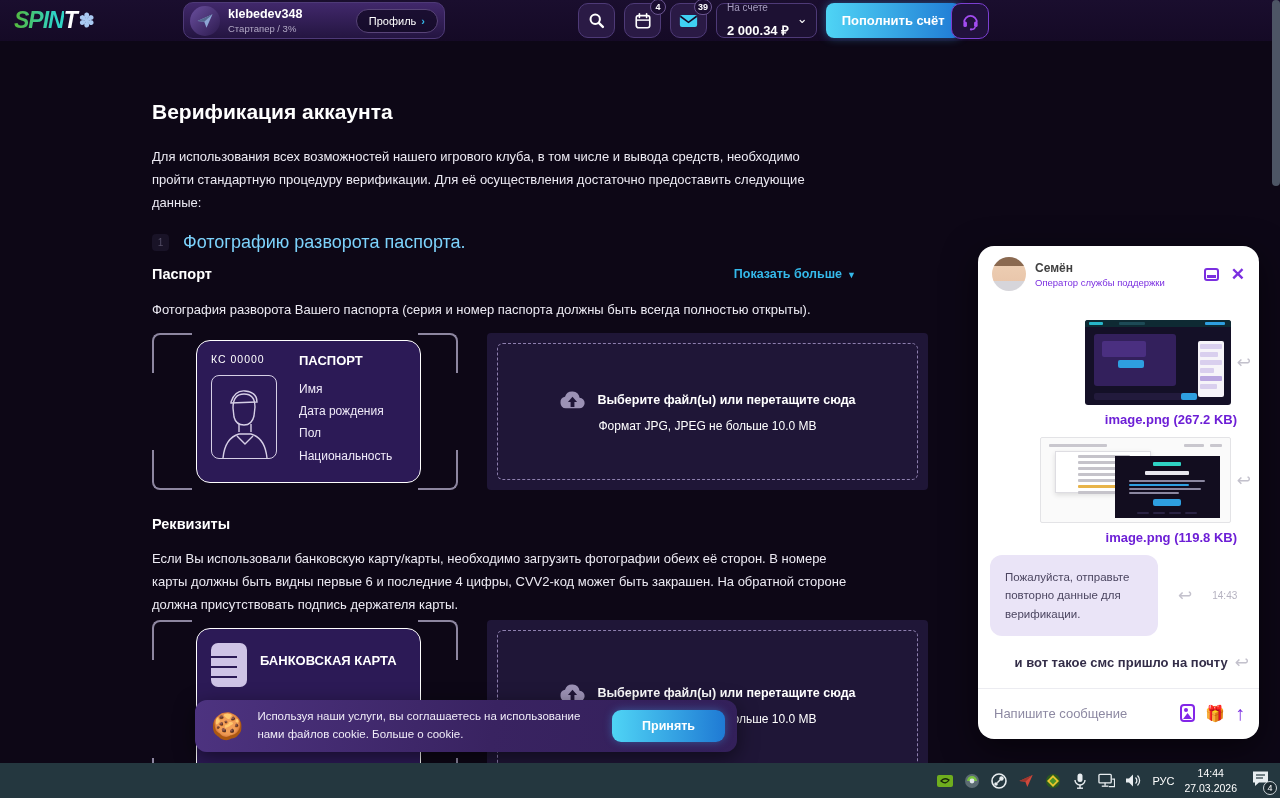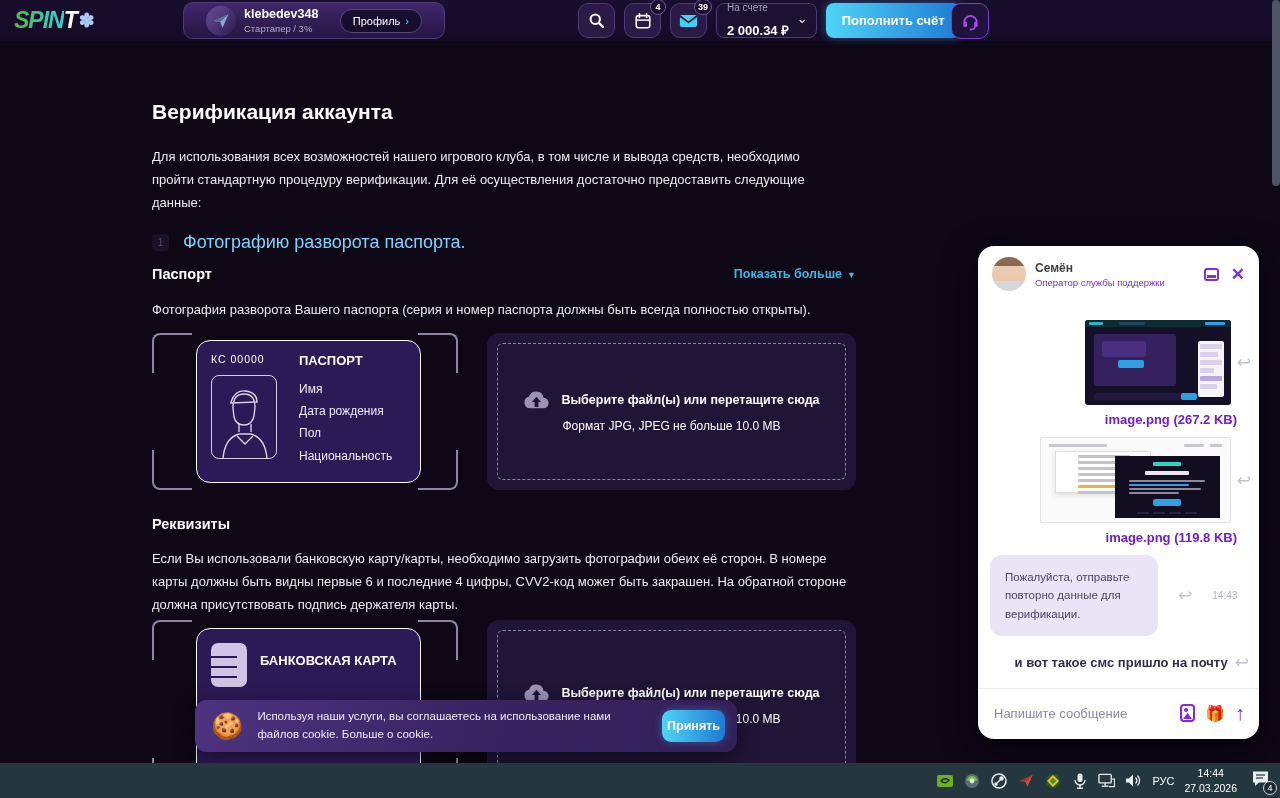--- a/index.html
+++ b/index.html
@@ -12,21 +12,21 @@
     background:linear-gradient(180deg,#1a0e2e 0%,#150a26 100%); display:flex; align-items:center; z-index:10; }
   .logo { margin-left:14px; font-style:italic; font-weight:900; font-size:23px; letter-spacing:-1px;
     display:flex; align-items:center; }
   .logo .grad { background:linear-gradient(90deg,#55b93c 0%,#2fd3c4 80%);
     -webkit-background-clip:text; background-clip:text; color:transparent; }
   .logo .white { color:#fff; }
   .logo .flower { color:#a9c9f2; font-size:19px; font-style:normal; margin-left:2px; }
 
   .profile-pill { position:absolute; left:183px; top:2px; width:262px; height:37px;
     background:linear-gradient(180deg,#41286b 0%,#241541 100%); border:1px solid #4e3a77;
-    border-radius:10px; display:flex; align-items:center; padding:0 22px; cursor:pointer; }
+    border-radius:10px; display:flex; align-items:center; padding:0 6px; cursor:pointer; }
   .avatar-plane { width:30px; height:30px; border-radius:50%; flex:0 0 30px;
     background:linear-gradient(135deg,#6a4f9e,#2c1a4e); display:flex; align-items:center; justify-content:center; }
   .profile-names { margin-left:8px; flex:1; min-width:0; }
   .profile-user { color:#fff; font-weight:bold; font-size:12.5px; }
   .profile-level { color:#b3aac6; font-size:9.5px; margin-top:2px; }
   .profile-btn { background:rgba(16,8,34,.75); border:1px solid #584478; border-radius:15px;
     padding:5px 12px; font-size:11px; color:#fff; display:flex; align-items:center; gap:5px; }
   .profile-btn .chev { color:#35b9ea; font-weight:bold; }
 
   .hdr-right { position:absolute; left:578px; top:3px; display:flex; align-items:center; gap:9px; }
@@ -71,21 +71,21 @@
   .passport-card { position:absolute; left:44px; top:7px; width:225px; height:143px;
     background:#2c1a56; border:1.5px solid #fff; border-radius:14px; padding:12px 14px; }
   .pc-grid { display:flex; gap:14px; }
   .pc-left { width:74px; }
   .pc-serial { color:#fff; font-size:10.5px; letter-spacing:1px; white-space:nowrap; }
   .pc-photo { margin-top:10px; width:66px; height:84px; border:1px solid #d6cfe6; border-radius:8px;
     display:flex; align-items:flex-end; justify-content:center; overflow:hidden; }
   .pc-title { color:#fff; font-weight:bold; font-size:13px; }
   .pc-fields { margin-top:10px; color:#efeaf8; font-size:12px; line-height:1.85; }
 
-  .upload-zone { position:absolute; left:487px; width:369px; background:#1f1637; border-radius:12px; }
+  .upload-zone { position:absolute; left:487px; width:441px; background:#1f1637; border-radius:4px; }
   .upload-inner { position:absolute; inset:10px; border:1px dashed #8d7fae; border-radius:6px;
     display:flex; flex-direction:column; align-items:center; justify-content:center; gap:9px; }
   .upload-row { display:flex; align-items:center; gap:11px; }
   .upload-title { color:#fff; font-weight:bold; font-size:12.5px; }
   .upload-hint { color:#ffffff; font-size:12px; }
 
   .bank-card { position:absolute; left:44px; top:8px; width:225px; height:160px;
     background:#2c1a56; border:1.5px solid #fff; border-radius:14px; padding:14px; }
   .bank-row { display:flex; align-items:flex-start; gap:13px; }
   .chip { width:36px; height:44px; background:#cfc4e6; border-radius:7px; position:relative; }
@@ -96,21 +96,21 @@
 
   
   .cookie-banner { position:absolute; left:195px; top:700px; width:542px; height:52px; z-index:30;
     background:linear-gradient(100deg,#4d3380 0%,#392361 55%,#33205a 100%);
     border-radius:12px; box-shadow:0 6px 20px rgba(0,0,0,.5);
     display:flex; align-items:center; padding:0 12px 0 16px; gap:14px; }
   .cookie-emoji { font-size:26px; }
   .cookie-text { flex:1; color:#f0ecf8; font-size:11.5px; line-height:1.55; }
   .cookie-text a { color:#f0ecf8; cursor:pointer; }
   .cookie-accept { background:linear-gradient(90deg,#4fd4f5 0%,#1f7ad4 100%); border:none; cursor:pointer;
-    color:#fff; font-weight:bold; font-size:12.5px; padding:9px 5px; border-radius:9px;
+    color:#fff; font-weight:bold; font-size:12.5px; padding:9px 30px; border-radius:9px;
     font-family:"Liberation Sans",sans-serif; box-shadow:0 0 8px rgba(60,170,240,.4); }
 
   
   .chat { position:absolute; left:978px; top:246px; width:281px; height:493px; background:#fff;
     border-radius:16px; box-shadow:0 10px 34px rgba(0,0,0,.55); z-index:40;
     display:flex; flex-direction:column; overflow:hidden; }
   .chat-header { display:flex; align-items:center; padding:11px 14px 9px 14px; }
   .op-avatar { width:34px; height:34px; border-radius:50%; flex:0 0 34px; overflow:hidden;
     background:linear-gradient(180deg,#8a6950 0%,#8a6950 26%,#eccdb2 26%,#e9c6ab 72%,#d6d5da 72%); }
   .op-meta { margin-left:9px; flex:1; }

